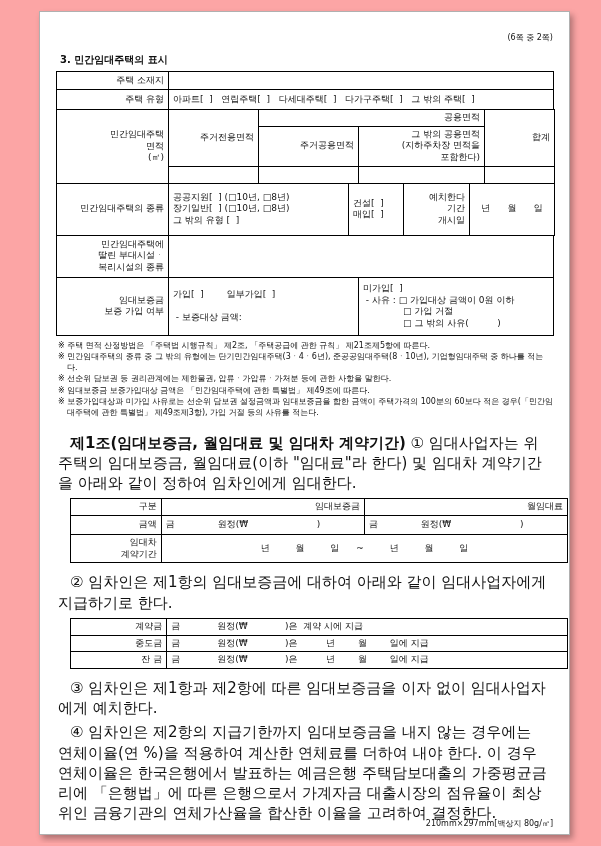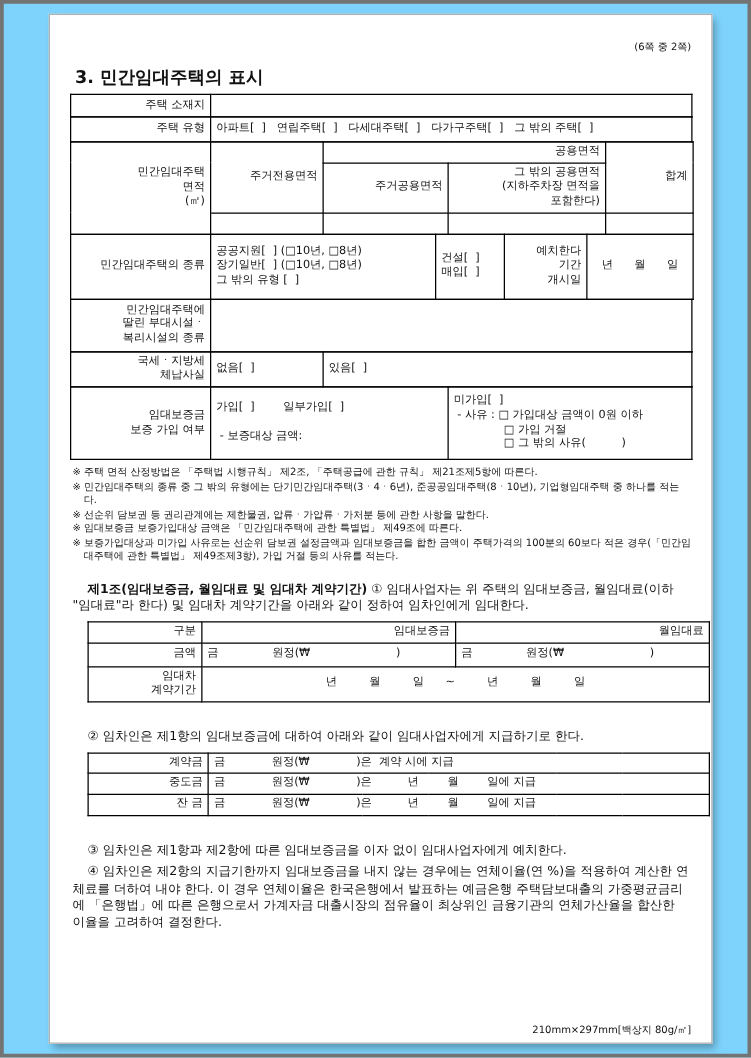--- a/index.html
+++ b/index.html
@@ -5,54 +5,54 @@
   * { box-sizing: border-box; }
   html,body { margin:0; padding:0; }
   body {
     width:601px; height:846px;
     background:#ffffff;
     font-family:"DejaVu Sans", sans-serif;
     color:#111;
   }
   .frame {
     width:601px; height:846px;
-    border:3px solid #737373;
-    background:#7dd3fc;
+    border:3px solid #fca5a5;
+    background:#fca5a5;
     position:relative;
     overflow:hidden;
   }
   .page {
     position:absolute; left:36px; top:8px;
     width:531px; height:824px;
     background:#fff;
     border:1px solid #b0b0b0;
     box-shadow:3px 4px 6px rgba(0,0,0,0.30);
     padding:20px 16px 8px 16px;
   }
   .page-indicator { text-align:right; font-size:8px; margin-bottom:10px; }
-  .sec-title { font-weight:bold; font-size:14px; margin:2px 0 4px 4px; }
+  .sec-title { font-weight:bold; font-size:10px; margin:2px 0 4px 4px; }
   table.f { border-collapse:collapse; width:498px; table-layout:fixed; }
   table.f td {
     border:1px solid #000;
     font-size:9px; padding:2px 4px;
     vertical-align:middle; overflow:hidden;
     line-height:1.3;
   }
   .t4 { width:465px; margin-left:14px; }
   .stack table + table { margin-top:-1px; }
   .lab { text-align:right; white-space:pre-line; line-height:1.25; }
   .pre { white-space:pre; }
   .top { vertical-align:top; }
   .ctr { text-align:center; }
   .sm { font-size:8.3px; }
   .notes { margin:5px 0 14px 2px; font-size:8px; line-height:1.32; }
   .notes div { padding-left:9px; text-indent:-9px; margin-bottom:1px; }
-  .para { font-size:10px; line-height:1.35; margin:4px 2px; text-indent:12px; }
+  .para { font-size:15px; line-height:1.35; margin:4px 2px; text-indent:12px; }
   .bold { font-weight:bold; }
-  .tblgap { margin-top:5px; margin-bottom:21px; }
+  .tblgap { margin-top:5px; margin-bottom:9px; }
   .footer { position:absolute; right:16px; bottom:5px; font-size:8px; }
 </style>
 </head>
 <body>
 
 <div class="frame">
   <div class="page">
 
     <div class="page-indicator">(6쪽 중 2쪽)</div>
 
@@ -151,35 +151,20 @@
             <tr>
           <td class="lab" style="height:42px">민간임대주택에
 딸린 부대시설ㆍ
 복리시설의 종류</td>
           <td></td>
         </tr>
       </tbody>
         </table>
 
 
-      <table class="f">
-        <colgroup>
-            <col style="width:112px">
-            <col style="width:90px">
-            <col>
-          </colgroup>
-        <tbody>
-            <tr>
-          <td class="lab" style="height:24px">국세ㆍ지방세
-체납사실</td>
-          <td class="pre">없음[  ]</td>
-          <td class="pre">있음[  ]</td>
-        </tr>
-      </tbody>
-        </table>
 
       <table class="f">
         <colgroup>
             <col style="width:112px">
             <col style="width:190px">
             <col>
           </colgroup>
         <tbody>
             <tr>
           <td class="lab" style="height:58px">임대보증금

